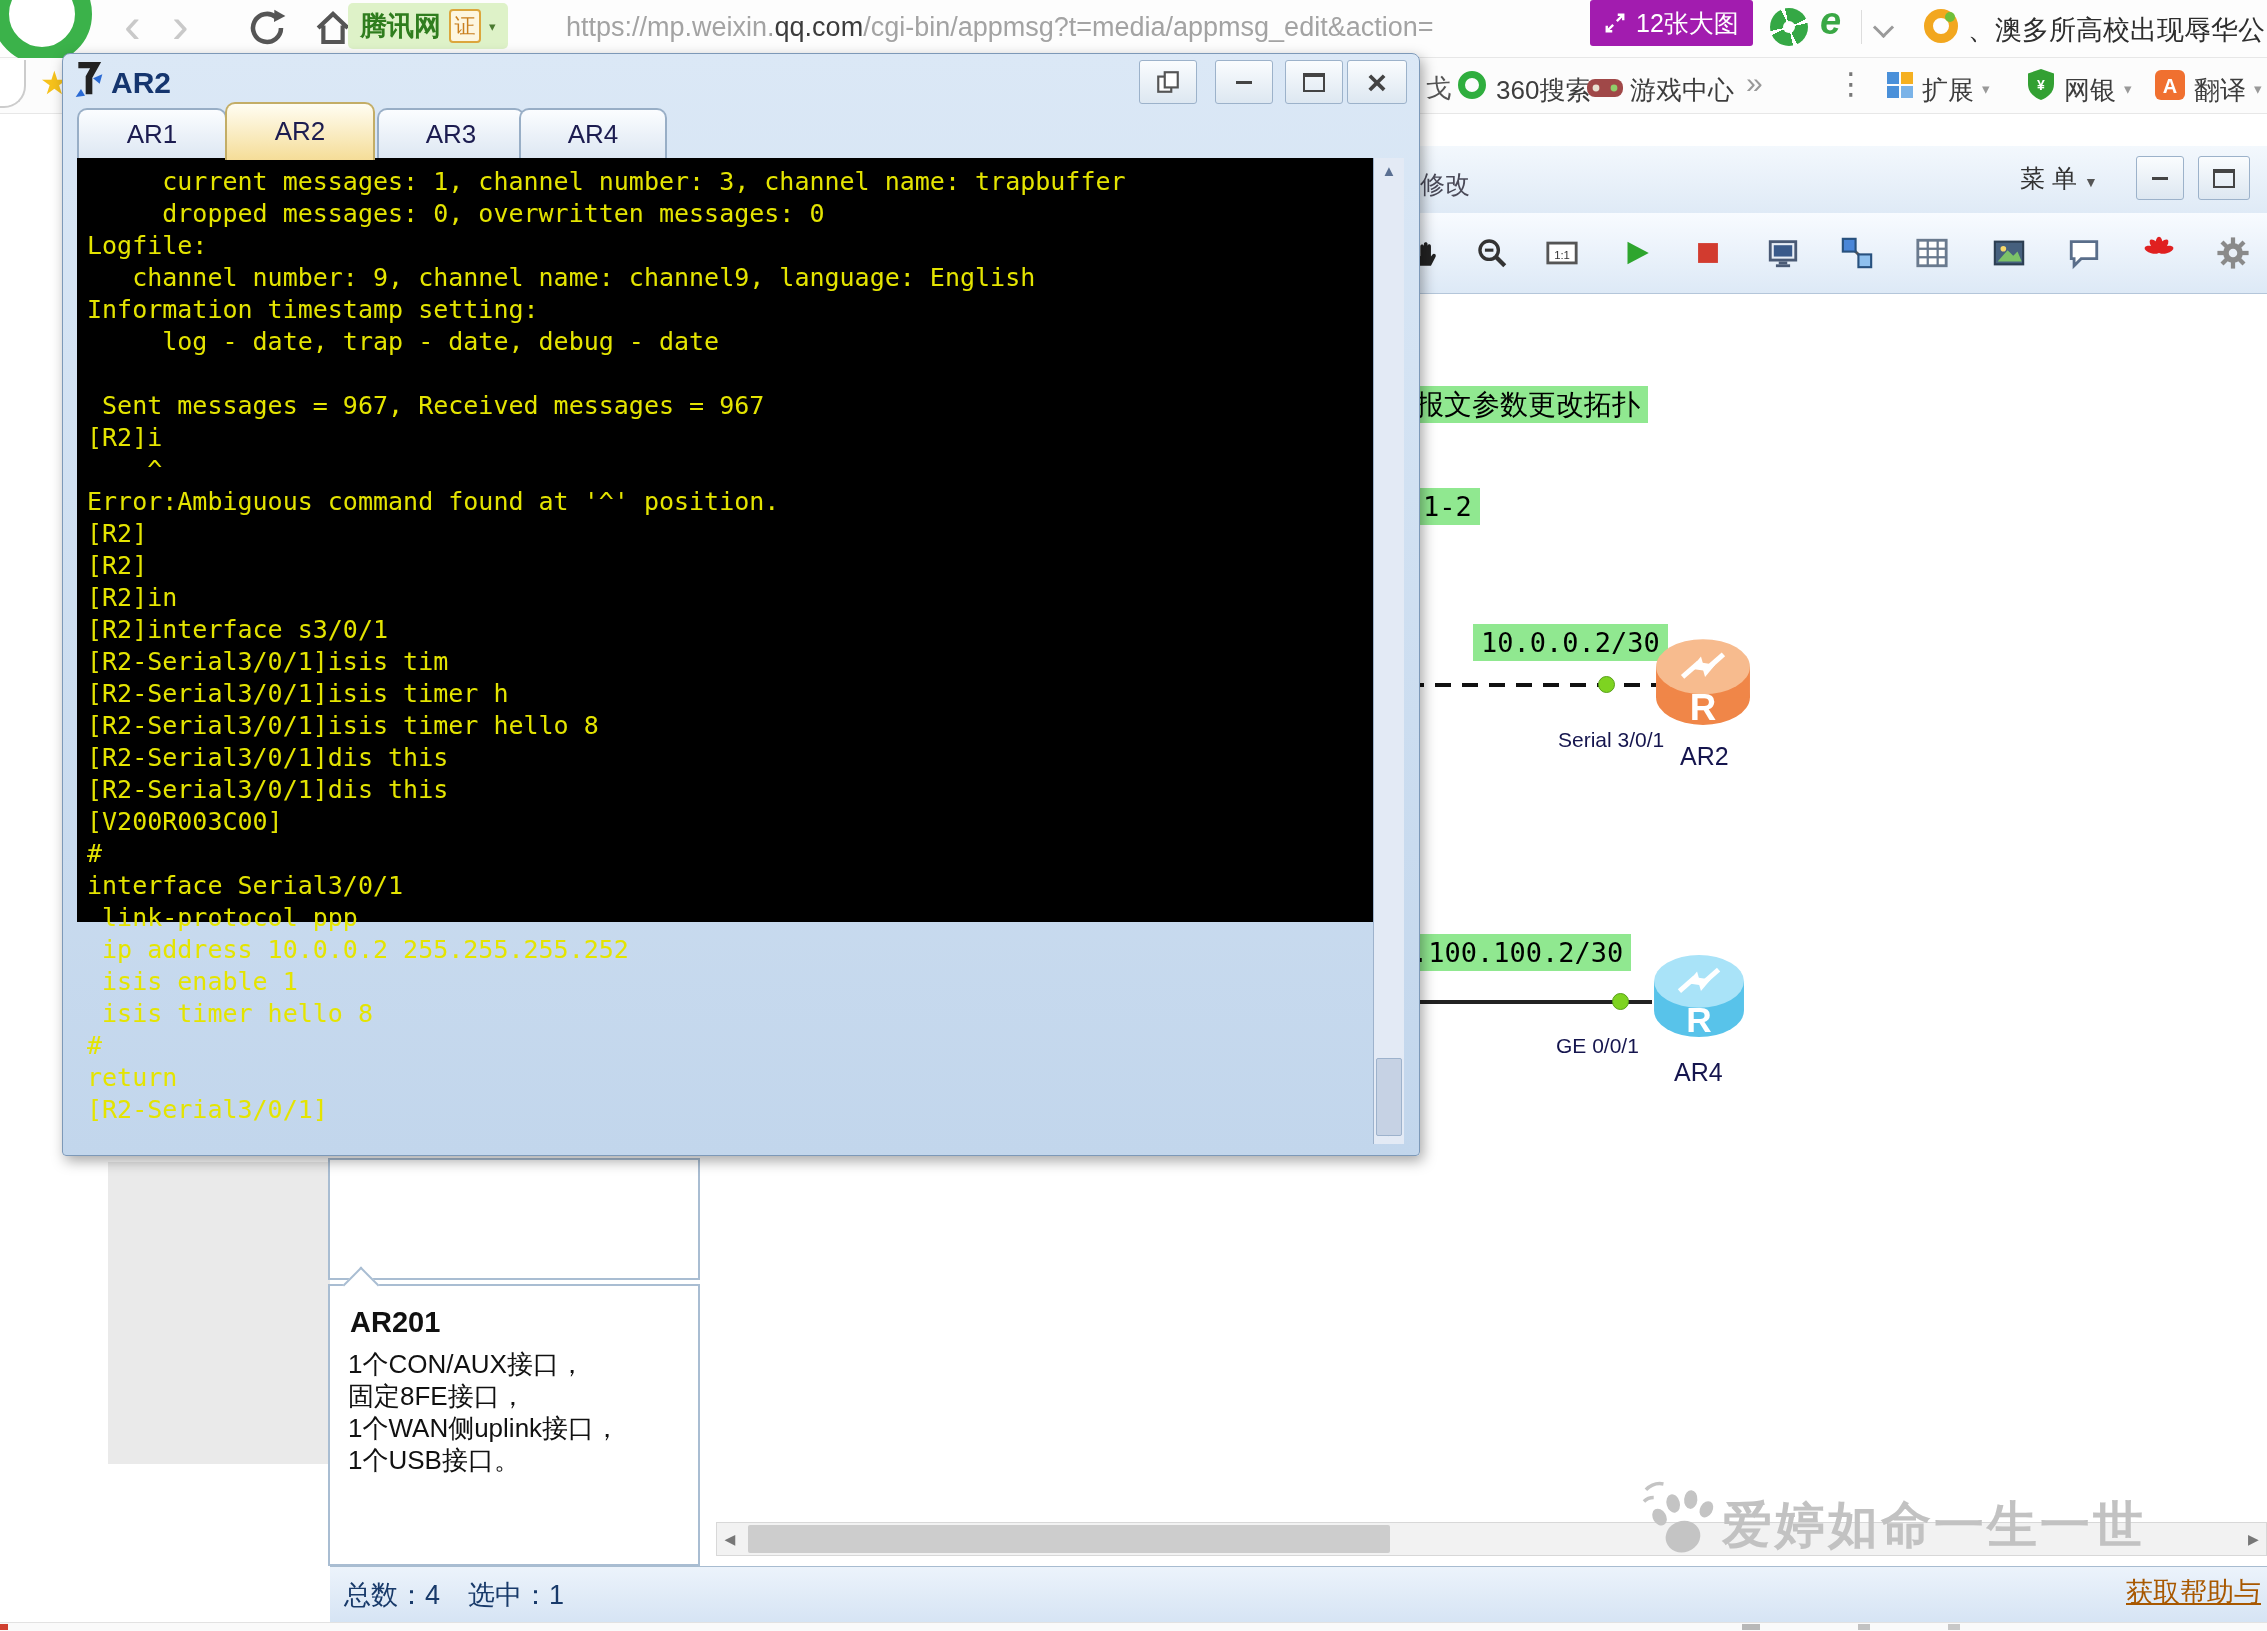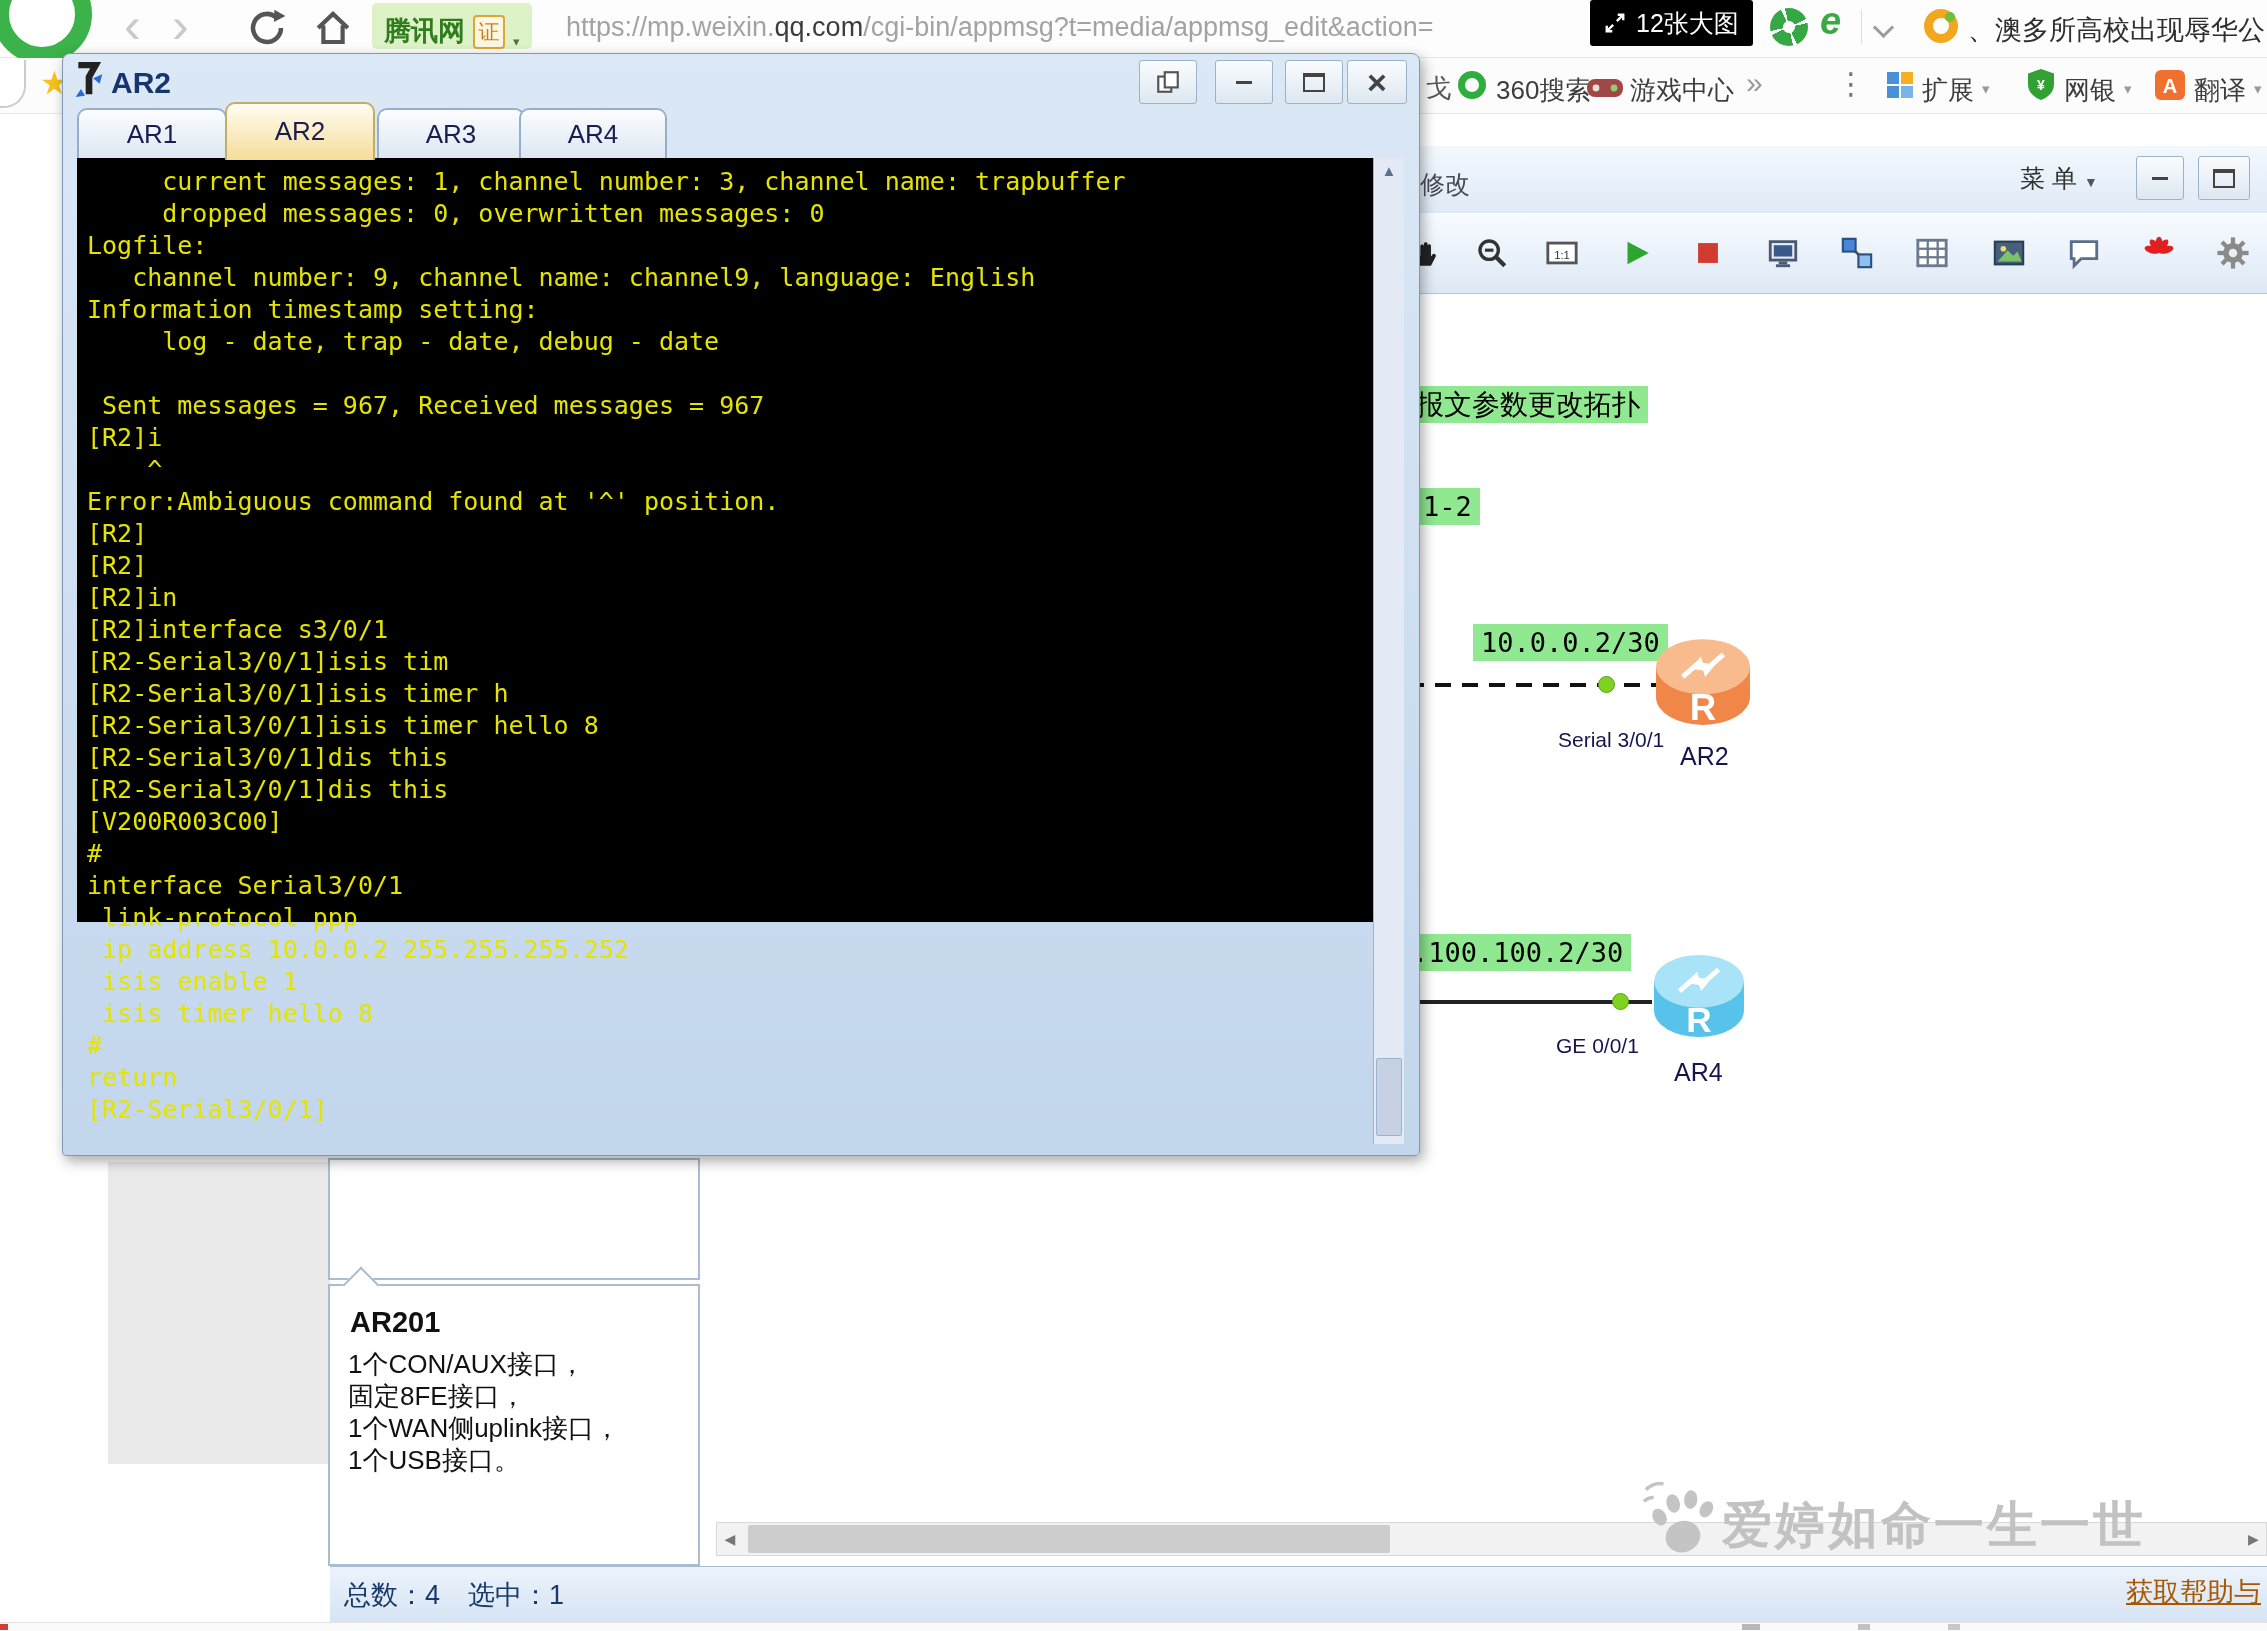--- a/index.html
+++ b/index.html
@@ -12,21 +12,21 @@
   .topbar{left:0;top:0;width:2267px;height:57px;background:#fdfdfd;border-bottom:1px solid #e7e7e7;}
   .bookrow{left:0;top:58px;width:2267px;height:55px;background:#fcfcfc;border-bottom:1px solid #e7e7e7;}
   .navglyph{font-size:50px;color:#c9c9c9;line-height:46px;}
   .site-badge{display:flex;align-items:center;gap:8px;background:#def2c8;border-radius:5px;
               height:46px;padding:0 12px;}
   .site-badge .t{color:#2f7d1e;font-weight:bold;font-size:27px;}
   .cert{width:28px;height:30px;border:2px solid #dca63c;border-radius:4px;color:#c97f1e;
         font-size:21px;line-height:30px;text-align:center;background:#fdf6e0;}
   .urltext{font-size:27px;color:#a3a3a3;letter-spacing:0px;}
   .urltext .domain{color:#3c3c3c;}
-  .bigimg{display:flex;align-items:center;gap:10px;background:#000000;border-radius:3px;height:46px;
+  .bigimg{display:flex;align-items:center;gap:10px;background:#a21caf;border-radius:3px;height:46px;
           padding:0 14px;color:#fff;font-size:25px;}
   .bm-label{font-size:26px;color:#3d3d3d;}
   .chev{width:12px;height:12px;border-right:3px solid #9a9a9a;border-bottom:3px solid #9a9a9a;
         transform:rotate(45deg);display:inline-block;}
 
   
   .win{left:62px;top:53px;width:1356px;height:1101px;z-index:50;
        background:linear-gradient(#dbe8f6,#c2d6ec);border:1px solid #7d99b8;border-radius:8px 8px 4px 4px;
        box-shadow:3px 5px 14px rgba(0,0,0,.35);}
   .win-title{left:48px;top:12px;font-size:30px;font-weight:bold;color:#15356e;}
@@ -270,21 +270,21 @@
       <svg width="42" height="42" viewBox="0 0 24 24">
           <path d="M20 12a8 8 0 1 1-2.9-6.2" fill="none" stroke="#555" stroke-width="2.6"></path>
           <polygon points="16.2,1.5 22.5,5.2 16,8.5" fill="#555"></polygon>
         </svg>
     </div>
     <div class="abs" style="left:312px;top:7px;">
       <svg width="42" height="42" viewBox="0 0 24 24">
           <path d="M3.5 12 12 4l8.5 8M6.5 10.5V20h11v-9.5" fill="none" stroke="#555" stroke-width="2.4"></path>
         </svg>
     </div>
-    <div class="abs site-badge" style="left:372px;top:3px;align-items:flex-end;">
+    <div class="abs site-badge" style="left:348px;top:3px;">
       <span class="t">腾讯网</span>
       <span class="cert">证</span>
       <span style="font-size:13px;color:#4a7a30;">▾</span>
     </div>
     <div class="abs urltext nowrap" style="left:566px;top:12px;"><span>https://mp.weixin.</span><span class="domain">qq.com</span><span>/cgi-bin/appmsg?t=media/appmsg_edit&amp;action=</span></div>
     <div class="abs bigimg" style="left:1590px;top:0;">
       <svg width="22" height="22" viewBox="0 0 24 24">
           <g stroke="#fff" stroke-width="2.6" fill="none">
             <path d="M14 10 21 3M10 14 3 21"></path>
             <path d="M15 3h6v6M9 21H3v-6" fill="none"></path>

